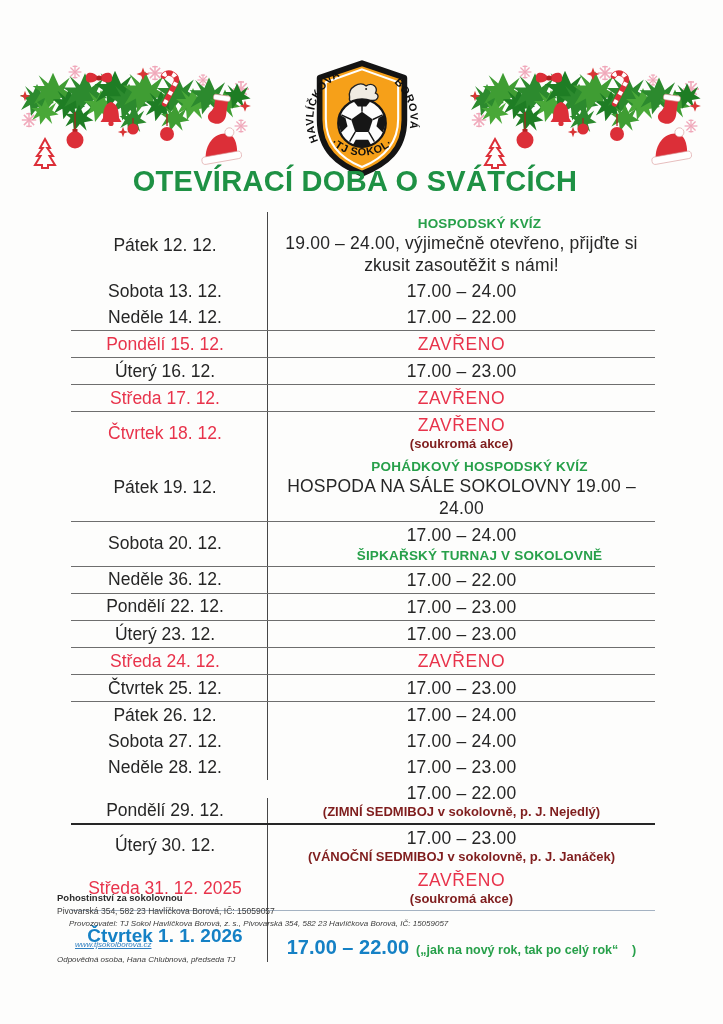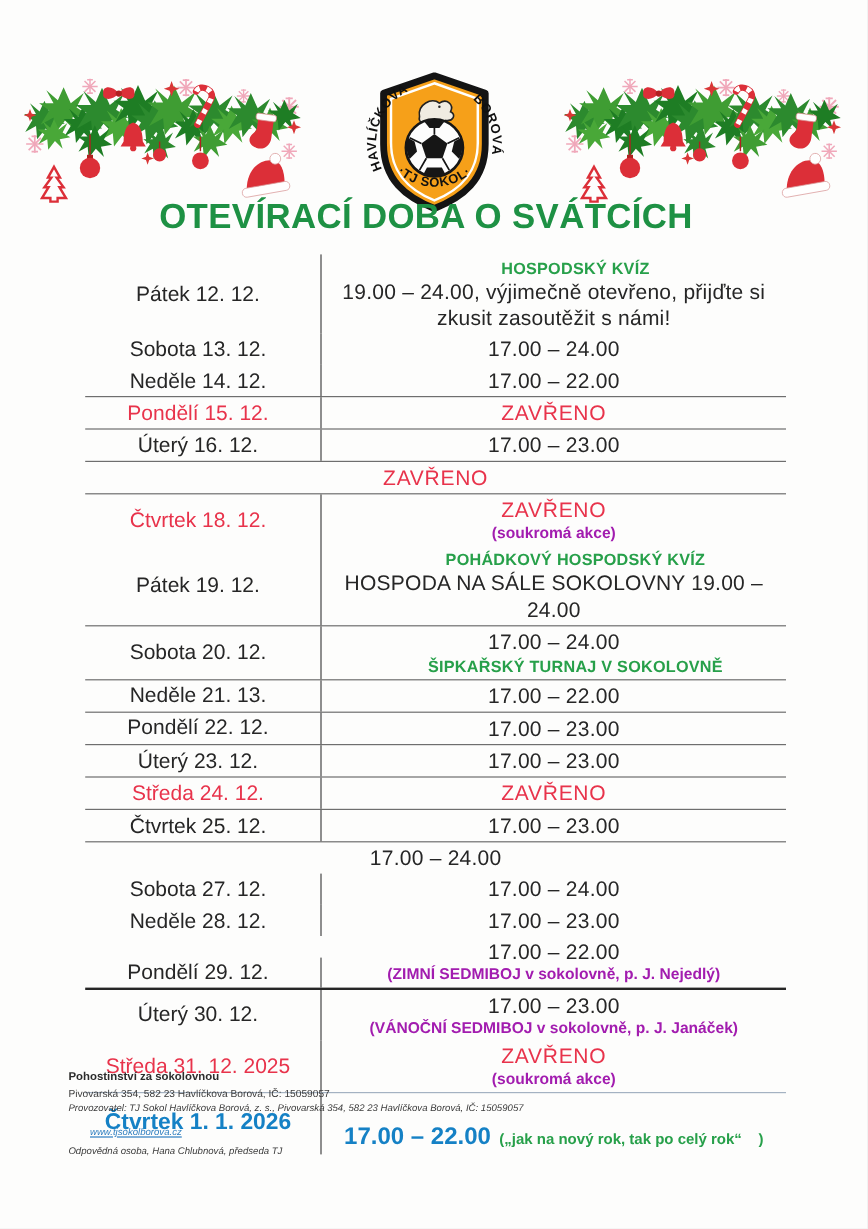--- a/index.html
+++ b/index.html
@@ -24,28 +24,28 @@
           justify-content:center;padding:2px 8px 2px 0;box-sizing:border-box;}
   .c-content{flex:1;display:flex;flex-direction:column;align-items:center;justify-content:center;
              text-align:center;padding:2px 10px;box-sizing:border-box;}
   .date{font-size:17.5px;color:#262626;white-space:nowrap;}
   .date.closed{color:#e8334b;}
   .date.final{color:#1581c5;font-weight:bold;font-size:19px;}
   .ln{line-height:1.26;}
   .ln.time{font-size:17.5px;color:#262626;letter-spacing:.2px;}
   .ln.closed{font-size:17.5px;color:#e8334b;letter-spacing:.6px;}
   .ln.event{font-size:13.5px;font-weight:bold;color:#27a04a;letter-spacing:.2px;padding-top:1px;padding-left:36px;}
-  .ln.note{font-size:13px;font-weight:bold;color:#a21caf;}
+  .ln.note{font-size:13px;font-weight:bold;color:#7f1d1d;}
   .ln.time-blue{font-size:20px;font-weight:bold;color:#1581c5;margin-top:22px;}
   .note-inline{font-size:12.5px;font-weight:bold;color:#27a04a;margin-left:7px;}
   
   .footer{position:absolute;left:57px;top:891px;color:#3b3b3b;line-height:1.5;}
   .f1{font-size:9.5px;font-weight:bold;color:#2c2c2c;}
   .f2{font-size:8.5px;}
-  .f3{font-size:8px;font-style:italic;}
+  .f3{font-size:8px;font-style:italic;margin-left:12px;}
   .f4{font-size:8px;font-style:italic;color:#2f7fc0;text-decoration:underline;display:inline-block;margin-left:18px;}
   .f5{font-size:8px;font-style:italic;}
 </style>
 </head>
 <body>
 
 <div class="page">
 
   <svg width="0" height="0" style="position:absolute" aria-hidden="true">
     <defs>
@@ -190,20 +190,23 @@
       </div>
       <div class="row sep">
         <div class="c-date">
           <span class="date">Úterý 16. 12.</span>
         </div>
         <div class="c-content">
           <div class="ln time">17.00 – 23.00</div>
         </div>
       </div>
       <div class="row sep">
+        <div class="c-date">
+          <span class="date closed">Středa 17. 12.</span>
+        </div>
         <div class="c-content">
           <div class="ln closed">ZAVŘENO</div>
         </div>
       </div>
       <div class="row">
         <div class="c-date">
           <span class="date closed">Čtvrtek 18. 12.</span>
         </div>
         <div class="c-content">
           <div class="ln closed">ZAVŘENO</div>
@@ -223,21 +226,21 @@
         <div class="c-date">
           <span class="date">Sobota 20. 12.</span>
         </div>
         <div class="c-content">
           <div class="ln time">17.00 – 24.00</div>
           <div class="ln event">ŠIPKAŘSKÝ TURNAJ V SOKOLOVNĚ</div>
         </div>
       </div>
       <div class="row sep">
         <div class="c-date">
-          <span class="date">Neděle 21. 13.</span>
+          <span class="date">Neděle 36. 12.</span>
         </div>
         <div class="c-content">
           <div class="ln time">17.00 – 22.00</div>
         </div>
       </div>
       <div class="row sep">
         <div class="c-date">
           <span class="date">Pondělí 22. 12.</span>
         </div>
         <div class="c-content">
@@ -262,20 +265,23 @@
       </div>
       <div class="row sep">
         <div class="c-date">
           <span class="date">Čtvrtek 25. 12.</span>
         </div>
         <div class="c-content">
           <div class="ln time">17.00 – 23.00</div>
         </div>
       </div>
       <div class="row">
+        <div class="c-date">
+          <span class="date">Pátek 26. 12.</span>
+        </div>
         <div class="c-content">
           <div class="ln time">17.00 – 24.00</div>
         </div>
       </div>
       <div class="row">
         <div class="c-date">
           <span class="date">Sobota 27. 12.</span>
         </div>
         <div class="c-content">
           <div class="ln time">17.00 – 24.00</div>

